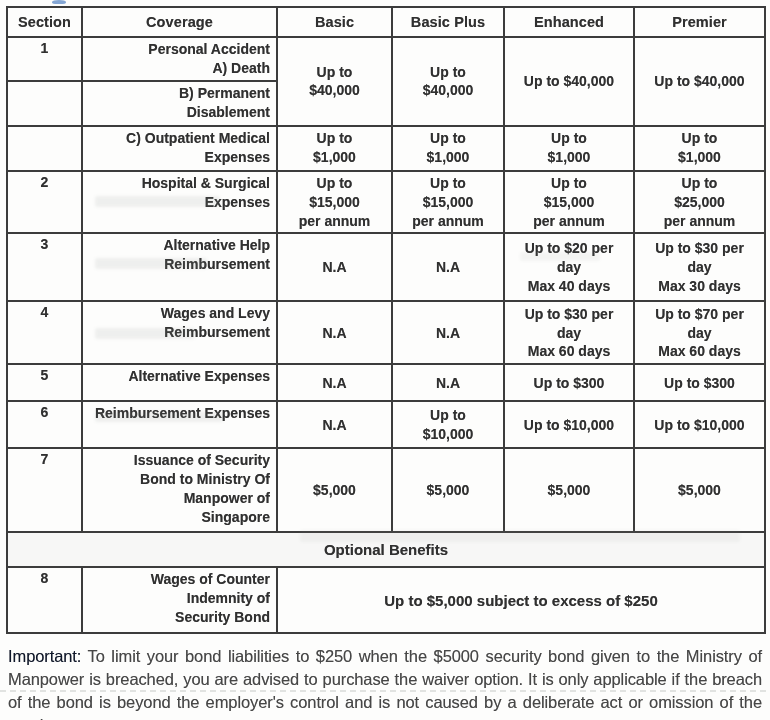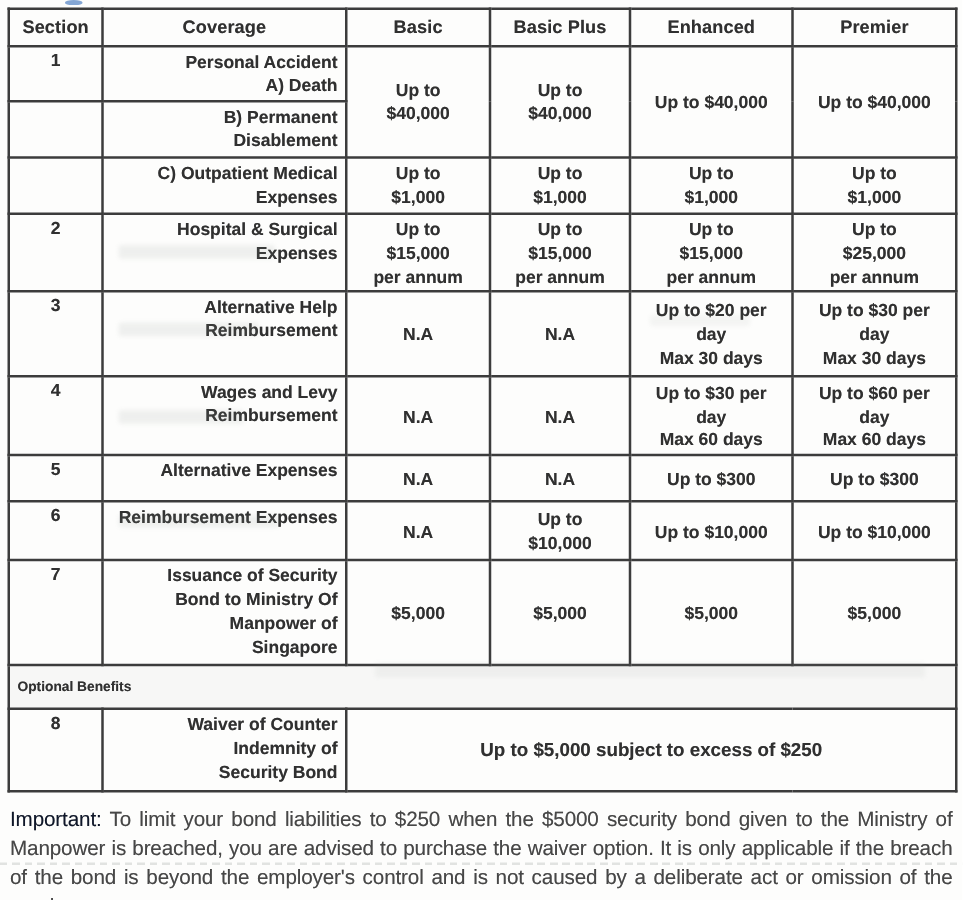--- a/index.html
+++ b/index.html
@@ -47,22 +47,22 @@
     padding-top:3px;
     line-height:1.35;
   }
   td.value{
     font-size:14px;
     text-align:center;
     vertical-align:middle;
     line-height:1.35;
   }
   td.optional{
-    font-size:11px;
-    text-align:left;
+    font-size:15px;
+    text-align:center;
     vertical-align:middle;
     padding-left:8px;
     background:rgba(195,200,195,0.10);
   }
   td.merged{
     font-size:15px;
     text-align:center;
     vertical-align:middle;
   }
   .note{
@@ -164,36 +164,36 @@
     </tr>
 
     <tr style="height:68px">
       <td class="section">3</td>
       <td class="coverage-cell">Alternative Help
 Reimbursement</td>
       <td class="value">N.A</td>
       <td class="value">N.A</td>
       <td class="value">Up to $20 per
 day
-Max 30 days</td>
+Max 40 days</td>
       <td class="value">Up to $30 per
 day
 Max 30 days</td>
     </tr>
 
     <tr style="height:63px">
       <td class="section">4</td>
       <td class="coverage-cell">Wages and Levy
 Reimbursement</td>
       <td class="value">N.A</td>
       <td class="value">N.A</td>
       <td class="value">Up to $30 per
 day
 Max 60 days</td>
-      <td class="value">Up to $60 per
+      <td class="value">Up to $70 per
 day
 Max 60 days</td>
     </tr>
 
     <tr style="height:37px">
       <td class="section">5</td>
       <td class="coverage-cell">Alternative Expenses</td>
       <td class="value">N.A</td>
       <td class="value">N.A</td>
       <td class="value">Up to $300</td>
@@ -221,21 +221,21 @@
       <td class="value">$5,000</td>
       <td class="value">$5,000</td>
     </tr>
 
     <tr style="height:35px">
       <td class="optional" colspan="6">Optional Benefits</td>
     </tr>
 
     <tr style="height:66px">
       <td class="section">8</td>
-      <td class="coverage-cell">Waiver of Counter
+      <td class="coverage-cell">Wages of Counter
 Indemnity of
 Security Bond</td>
       <td class="merged" colspan="4">Up to $5,000 subject to excess of $250</td>
     </tr>
   </tbody>
     </table>
 
   <div class="artifact ghost g1"></div>
   <div class="artifact ghost g2"></div>
   <div class="artifact ghost g3"></div>

